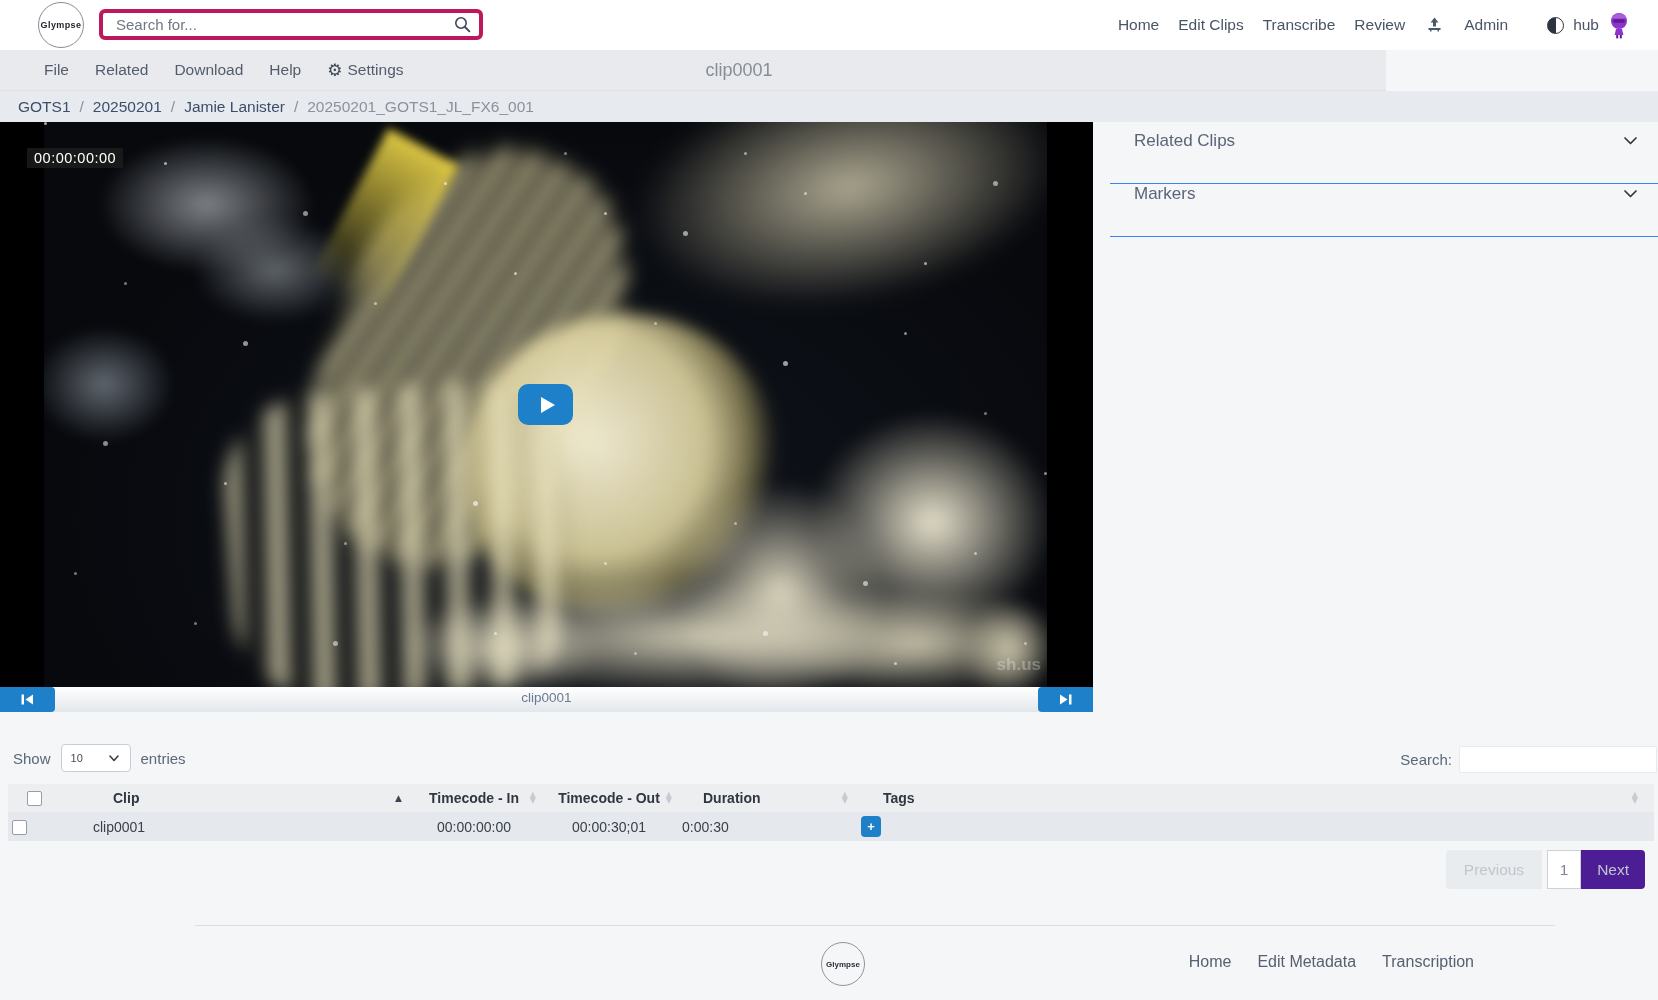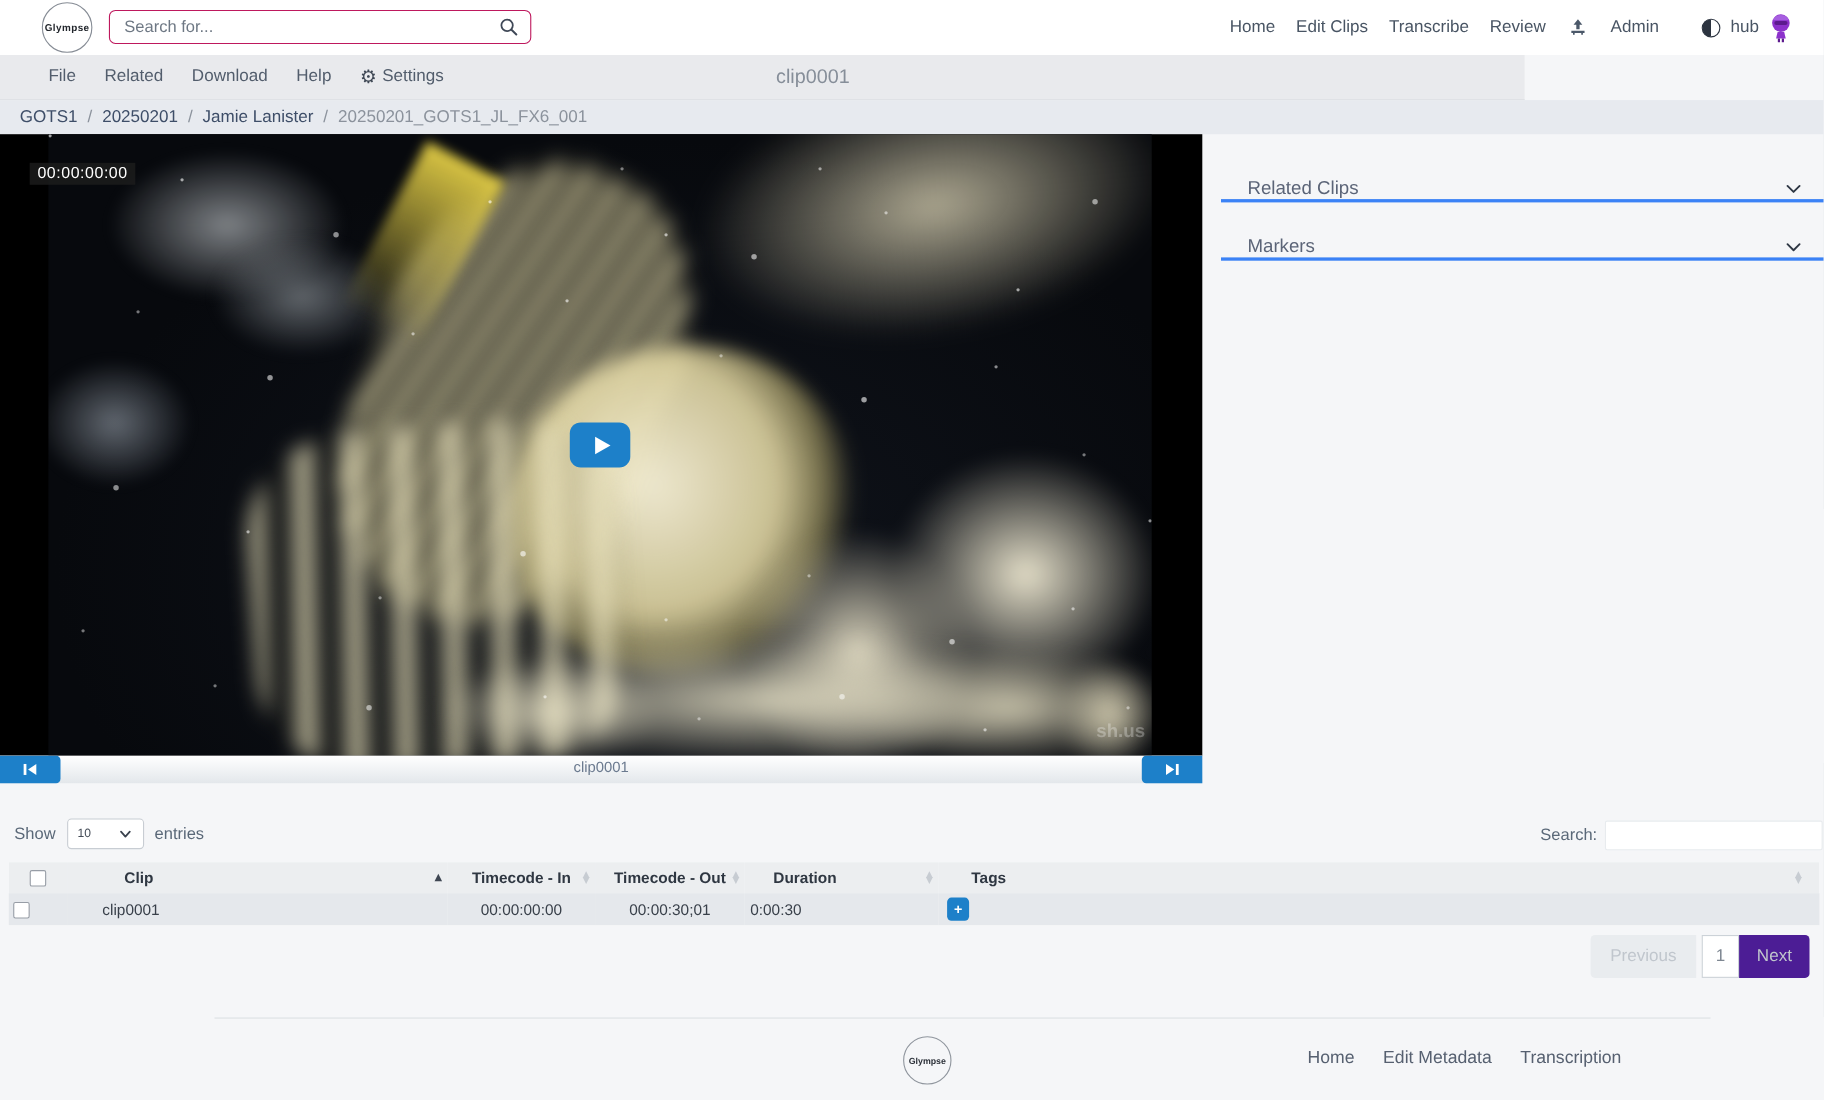--- a/index.html
+++ b/index.html
@@ -12,21 +12,21 @@
 
   
   .topbar { position:absolute; left:0; top:0; width:1658px; height:50px; background:#ffffff; }
   .logo-circle {
     position:absolute; left:38px; top:2px; width:46px; height:46px; border-radius:50%;
     border:1.5px solid #868c95; background:#fff; display:flex; align-items:center; justify-content:center;
   }
   .logo-circle span { font-size:9px; font-weight:bold; letter-spacing:.4px; color:#22262c; }
   .searchbox { position:absolute; left:99px; top:9px; width:384px; height:31px; }
   .searchbox input {
-    width:100%; height:100%; border:1px solid #be185d; border-radius:6px; background:#fff;
+    width:100%; height:100%; border:4px solid #be185d; border-radius:6px; background:#fff;
     padding:0 36px 0 13px; font-size:15px; font-family:inherit; color:#ef4444; outline:none;
   }
   .searchbox input::placeholder { color:#6e7884; opacity:1; }
   .searchbox .sicon { position:absolute; right:12px; top:7px; }
   .topnav {
     position:absolute; right:28px; top:0; height:50px; display:flex; align-items:center; gap:19px;
     font-size:15.5px; color:#495564;
   }
   .topnav a { color:#495564; text-decoration:none; cursor:pointer; }
   .upload-icon { display:inline-flex; cursor:pointer; margin:0 2px; }
@@ -128,21 +128,21 @@
     position:absolute; top:0; width:55px; height:25px; background:#1d80c9; border:none; cursor:pointer;
     display:flex; align-items:center; justify-content:center;
   }
   .skip-btn.left { left:0; border-radius:0 4px 4px 0; }
   .skip-btn.right { right:0; border-radius:4px 0 0 4px; }
   .player-caption { position:absolute; left:0; right:0; top:3px; text-align:center; font-size:13.5px; color:#6b7a8f; }
 
   
   .side-panel { position:absolute; left:1110px; top:131px; width:548px; }
   .acc-item {
-    height:53px; border-bottom:3px solid #3b82f6; display:flex; align-items:flex-end;
+    height:53px; border-bottom:1px solid #3b82f6; display:flex; align-items:flex-start;
     padding:0 18px 0 24px; cursor:pointer;
   }
   .acc-item span.lbl { font-size:17px; color:#5b6477; }
   .acc-item .chev { margin-left:auto; display:flex; }
 
   
   .dt-show { position:absolute; left:13px; top:744px; height:28px; display:flex; align-items:center; gap:10px;
     font-size:15px; color:#5a6878; }
   .select-box {
     width:70px; height:28px; background:#fff; border:1px solid #c8cdd3; border-radius:4px;

